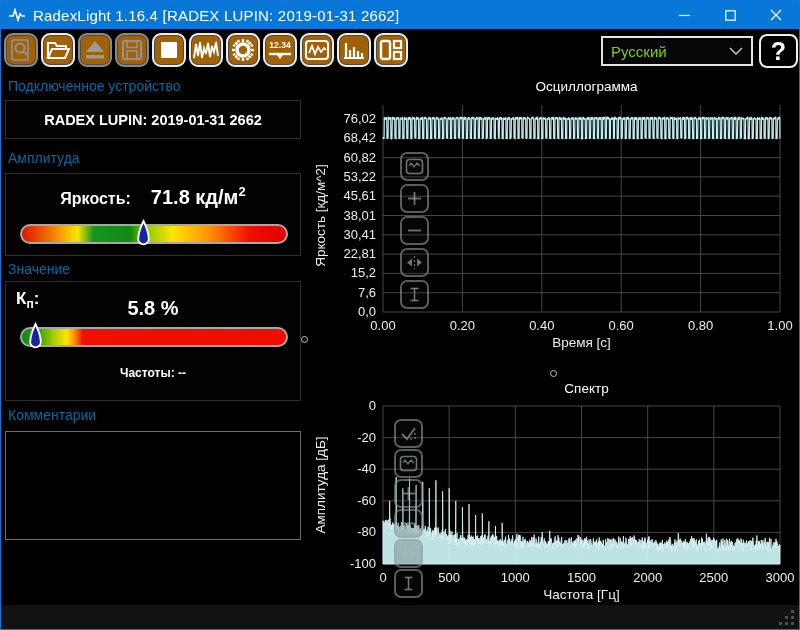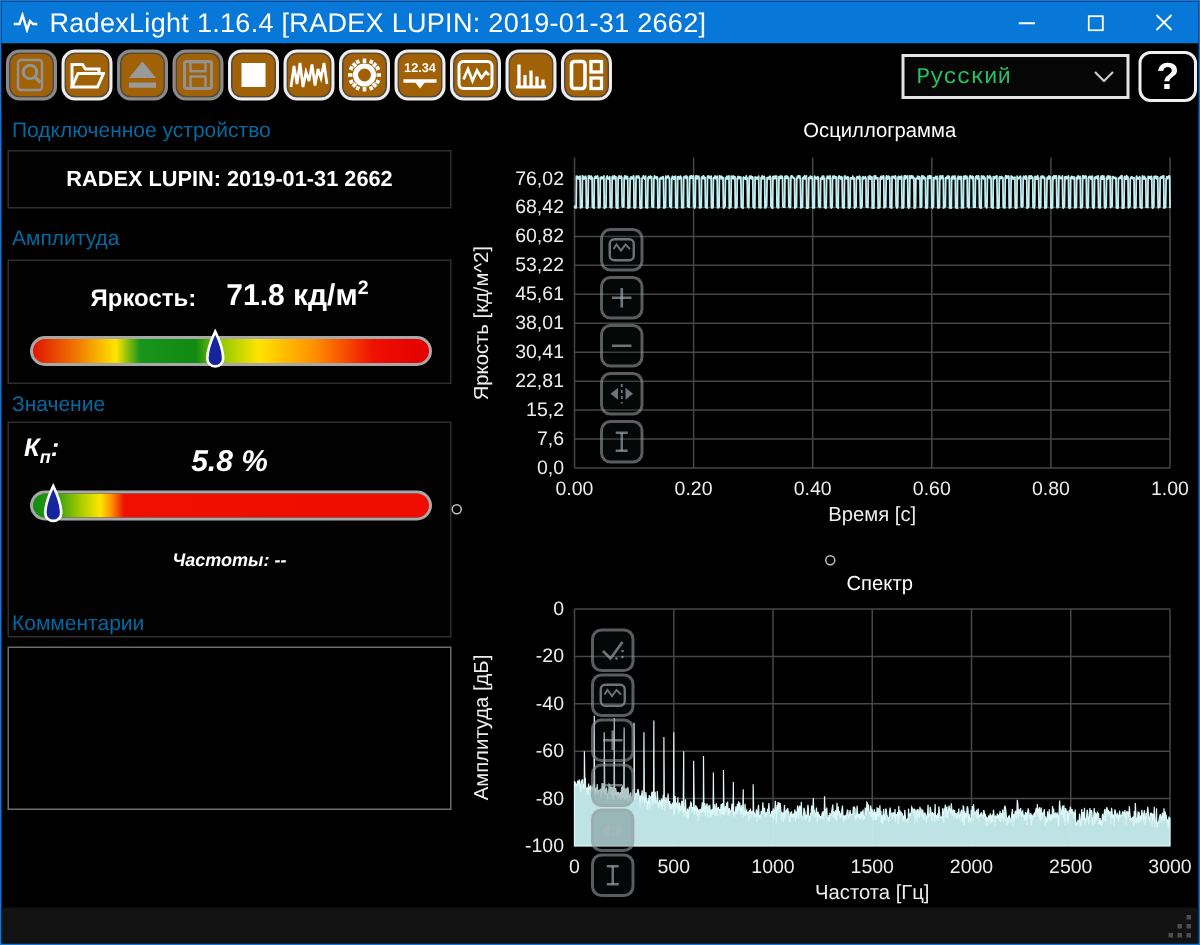--- a/index.html
+++ b/index.html
@@ -5,49 +5,49 @@
   * { margin:0; padding:0; box-sizing:border-box; }
   html,body { background:#222; }
   body { font-family:"Liberation Sans", sans-serif; }
   #win {
     position:relative; width:800px; height:630px; background:#000;
     border:1px solid #1276d8; overflow:hidden;
   }
   
   #titlebar { position:absolute; left:0; top:0; width:100%; height:28px; background:#0878d8; display:flex; align-items:center; }
   #titlebar .app-ic { margin-left:8px; }
-  #titlebar .title { color:#fff; font-size:18px; margin-left:8px; letter-spacing:.2px; }
+  #titlebar .title { color:#fff; font-size:15px; margin-left:8px; letter-spacing:.2px; }
   .win-controls { position:absolute; right:0; top:0; height:28px; display:flex; }
   .win-btn { width:46px; height:28px; display:flex; align-items:center; justify-content:center; }
   
   #toolbar { position:absolute; left:0; top:28px; width:100%; height:44px; background:#000; }
   .tb { position:absolute; top:4px; width:34px; height:34px; border:2px solid #ededed; border-radius:9px;
         background:#a16207; box-shadow:inset 0 0 0 1px #4a4a4a; display:flex; align-items:center; justify-content:center; }
   .tb.dis { border-color:#8a8a8a; }
   .tb svg { stroke:#fff; fill:none; }
   .tb.dis svg { stroke:#939393; }
   #lang { position:absolute; left:600px; top:7px; width:152px; height:30px; border:2px solid #e4e4e4;
-          background:#060606; color:#22c55e; font-size:15px; display:flex; align-items:center; padding:0 8px;font-family:Liberation Mono, monospace; }
+          background:#060606; color:#84cc16; font-size:15px; display:flex; align-items:center; padding:0 8px; }
   #lang .chev { margin-left:auto; }
   #help { position:absolute; left:758px; top:5px; width:39px; height:34px; border:2px solid #efefef; border-radius:8px;
           color:#fff; font-size:25px; font-weight:bold; display:flex; align-items:center; justify-content:center; background:#000; }
   
   .sec-header { position:absolute; left:7px; color:#0369a1; font-size:14px; }
   .panel { position:absolute; left:4px; width:296px; background:#020202; border:1px solid #2e2e2e; }
   #device-box { top:99px; height:39px; display:flex; align-items:center; justify-content:center; }
   #device-box span { color:#fff; font-weight:bold; font-size:14.5px; }
   #value-box { top:172px; height:83px; }
   .value-line { display:flex; justify-content:center; align-items:baseline; margin-top:10px; color:#fff; }
   .value-line .vlabel { font-weight:bold; font-size:16px; margin-right:20px; }
   .value-line .vnum { font-weight:bold; font-size:20px; }
   .value-line sup { font-size:13px; font-weight:bold; }
   .grad-bar { position:absolute; left:14px; width:268px; height:20px; border:2px solid #a8a8a8; border-radius:10px; }
   .grad-bar .drop { position:absolute; top:-7px; }
   #value-bar { top:50px; }
-  #puls-box { top:280px; height:144px;font-style:italic; }
+  #puls-box { top:280px; height:120px; }
   #kp-label { position:absolute; left:10px; top:7px; color:#fff; font-weight:bold; font-size:17px; }
   #kp-label sub { font-size:12px; }
   #kp-value { margin-top:15px; text-align:center; color:#fff; font-weight:bold; font-size:20px; }
   #puls-bar { top:45px; }
   #freq-line { position:absolute; left:0; top:84px; width:100%; text-align:center; color:#fff; font-weight:bold; font-size:12px; }
   #comments-box { top:430px; height:109px; border:1px solid #6e6e6e; background:#000; }
   #comments-box textarea { width:100%; height:100%; background:transparent; border:none; outline:none; resize:none; color:#ddd; font-family:"Liberation Sans",sans-serif; }
   
   #charts { position:absolute; left:300px; top:72px; width:500px; height:532px; }
   #osc  { position:absolute; left:10px; top:4px; }

